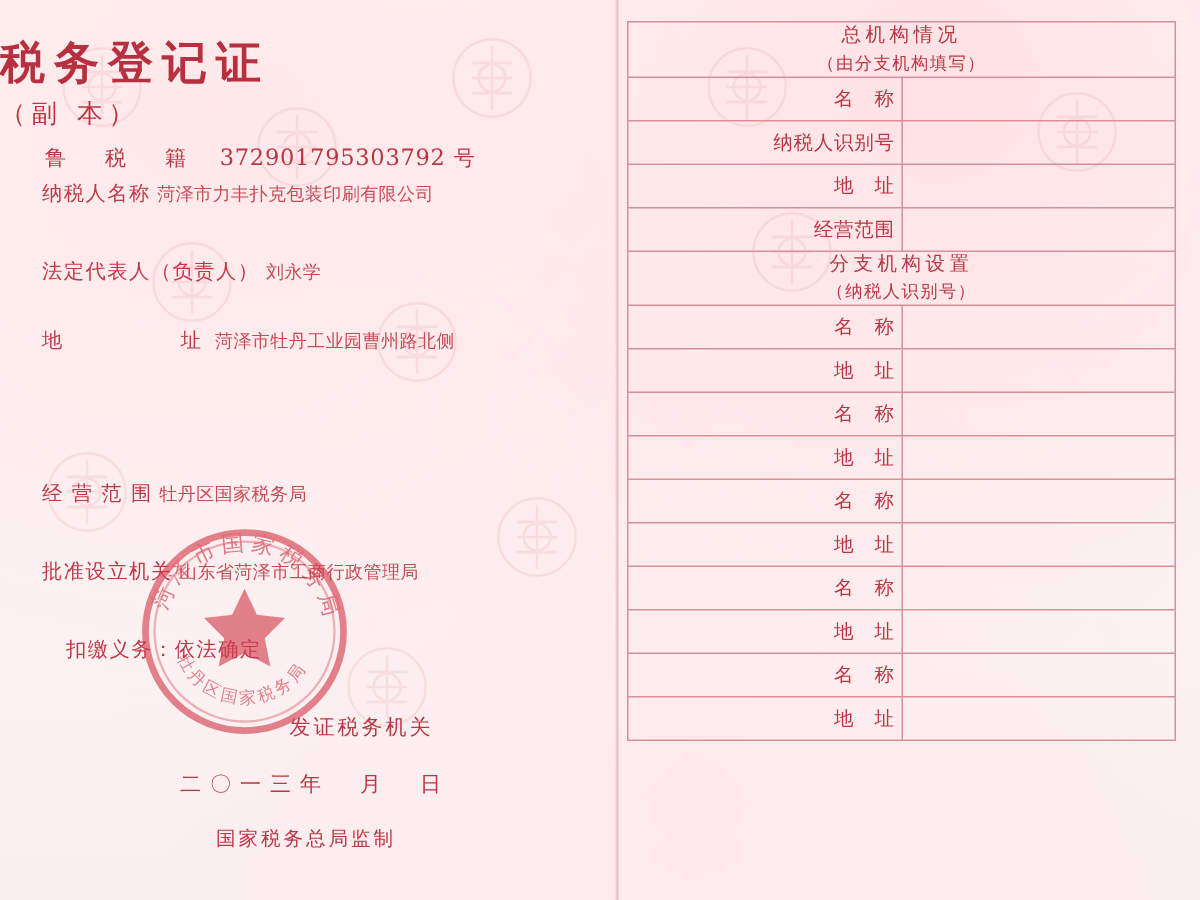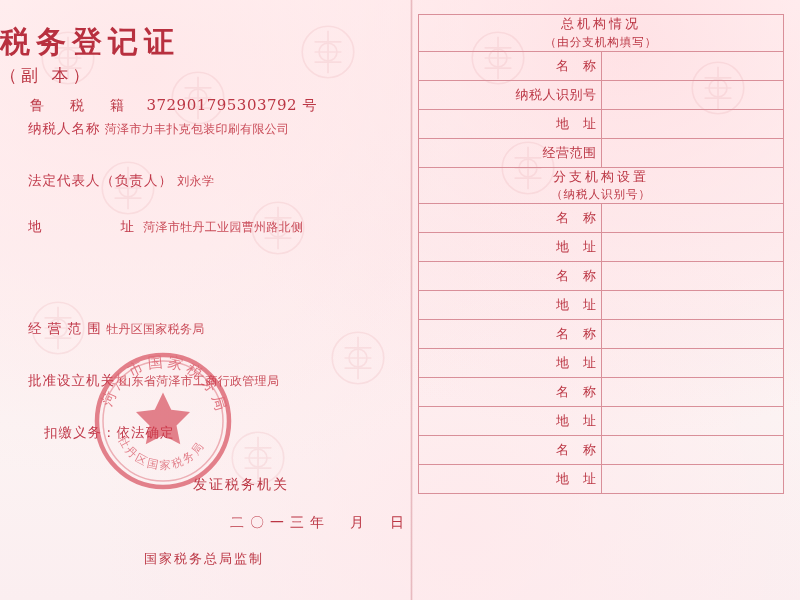--- a/index.html
+++ b/index.html
@@ -122,21 +122,21 @@
     font-size: 14px;
     letter-spacing: 2px;
     color: #bb3644;
     padding-left: 40px;
     box-sizing: border-box;
     margin-left: 16px;
   }
   .date-line {
     position: absolute;
     top: 514px; left: 0; width: 410px;
-    text-align: right;
+    text-align: center;
     font-size: 14px;
     letter-spacing: 6px;
     color: #bb3644;
     padding-left: 10px;
     box-sizing: border-box;
   }
   .footer-line {
     position: absolute;
     top: 550px; left: 0; width: 408px;
     text-align: center;

